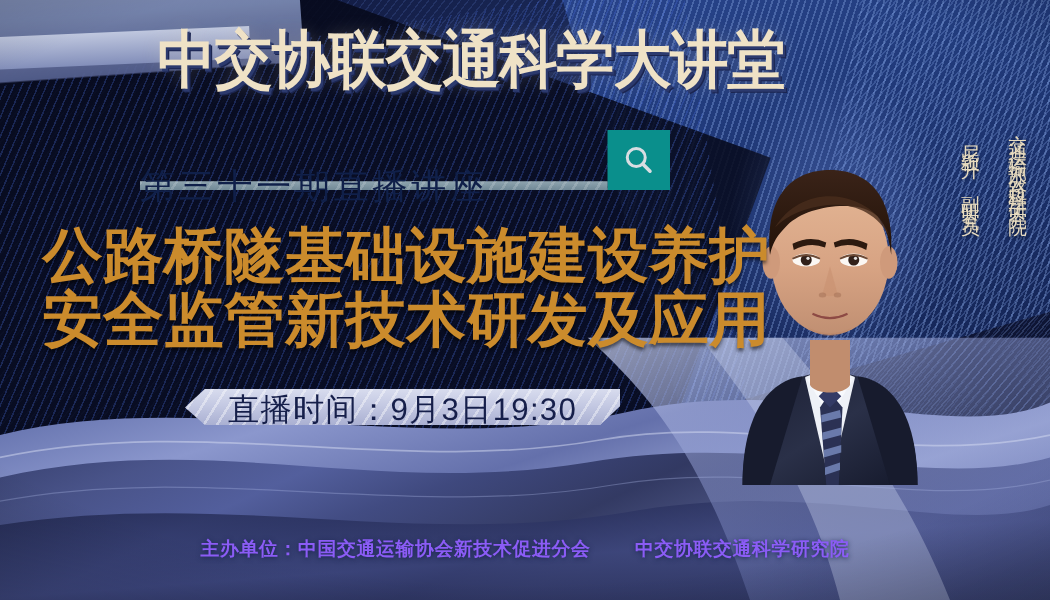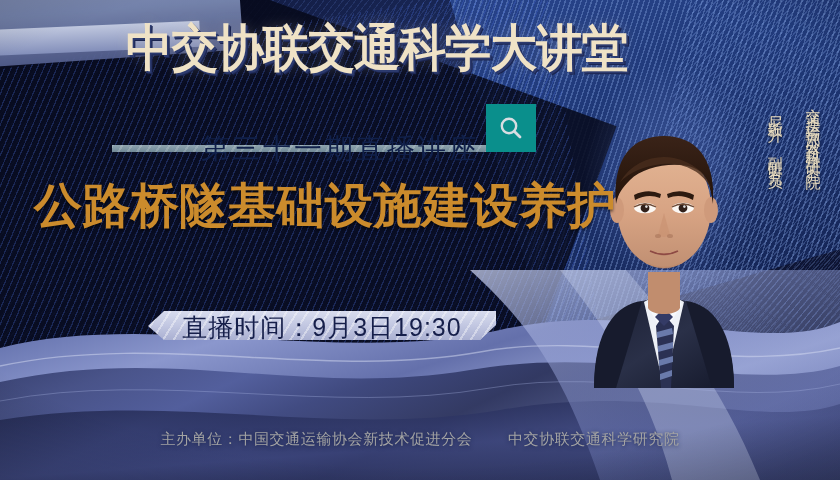--- a/index.html
+++ b/index.html
@@ -91,21 +91,21 @@
 
   
   .searchbar{position:absolute;left:112px;top:104px;width:424px;height:48px;
     display:flex;align-items:stretch;}
   .searchbar .field{
     position:relative;flex:1;
     background:linear-gradient(180deg, rgba(150,172,182,.95), rgba(118,143,156,.95));
     background-image:
       repeating-linear-gradient(122deg, rgba(255,255,255,.16) 0 2px, rgba(0,0,0,0) 2px 8px),
       linear-gradient(180deg, rgba(150,172,182,.95), rgba(118,143,156,.95));
-    display:flex;align-items:center;justify-content:flex-end;margin-top:41px;
+    display:flex;align-items:center;justify-content:flex-start;margin-top:41px;
   }
   .searchbar .field span{
     font-size:28px;font-weight:500;color:#10204a;letter-spacing:3px;
     padding-right:6px;
   }
   .searchbar .btn{
     width:50px;background:#0a8f8c;display:flex;align-items:center;justify-content:center;
     cursor:pointer;
   }
   .searchbar .btn svg{display:block;}
@@ -134,21 +134,21 @@
 
   
   .vt{position:absolute;writing-mode:vertical-rl;text-orientation:upright;
     font-size:15px;letter-spacing:6px;font-weight:500;
     color:#e8dcc0;text-shadow:0 1px 3px rgba(0,0,0,.6);}
   .vt-org{right:18px;top:96px;height:260px;}
   .vt-name{right:56px;top:104px;height:180px;}
 
   
   .footer{position:absolute;left:0;bottom:31px;width:840px;text-align:center;
-    font-size:15px;font-weight:400;color:#a3a3a3;letter-spacing:.6px;
+    font-size:15px;font-weight:700;color:#8b5cf6;letter-spacing:.6px;
     text-shadow:0 1px 4px rgba(20,30,70,.85);}
   .footer .gap{display:inline-block;width:26px;}
 </style>
 </head>
 <body>
 
 <div class="stage">
 
   <div class="bg-base"></div>
   <div class="bg-stripes"></div>
@@ -286,20 +286,21 @@
         <svg width="26" height="26" viewBox="0 0 26 26">
           <circle cx="11" cy="11" r="7.2" fill="none" stroke="#d8dde2" stroke-width="2.4"></circle>
           <line x1="16.2" y1="16.2" x2="22" y2="22" stroke="#d8dde2" stroke-width="2.8" stroke-linecap="round"></line>
         </svg>
       </span>
     </div>
   </div>
 
   <div class="subject">
     <div>公路桥隧基础设施建设养护</div>
+    <div>安全监管新技术研发及应用</div>
   </div>
 
   <div class="timepill">
     <span>直播时间：9月3日19:30</span>
   </div>
 
   <div class="vt vt-org">交通运输部公路科学研究院</div>
   <div class="vt vt-name">尼颖升 副研究员</div>
 
   <div class="footer">

